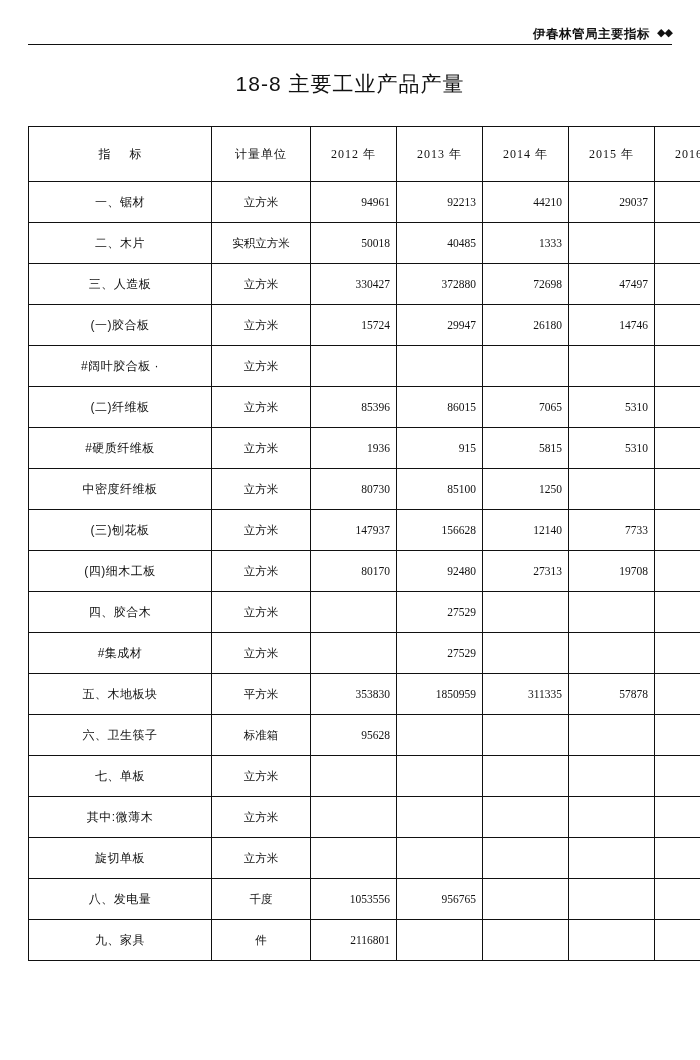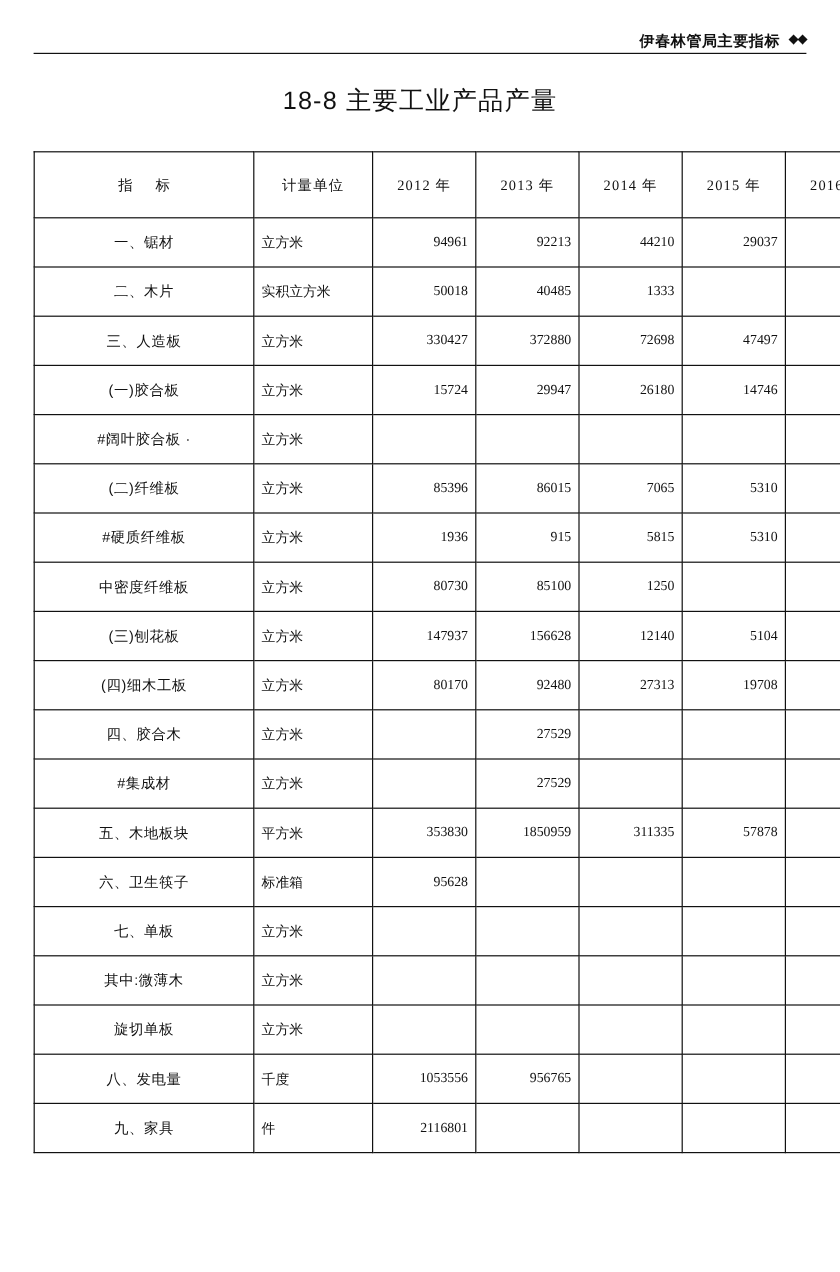--- a/index.html
+++ b/index.html
@@ -90,21 +90,21 @@
   th.col-yr { width: 73px; }
 
   td.ind {
     text-align: center;
     font-size: 12px;
     font-weight: bold;
     letter-spacing: 0.5px;
     font-family: "Liberation Sans", "DejaVu Sans", sans-serif;
   }
   td.unit {
-    text-align: left;
+    text-align: center;
     font-size: 11.5px;
     font-family: Liberation Serif, serif;
   }
   td.num {
     text-align: right;
     font-size: 11.5px;
     padding-right: 7px;
     font-family: "Liberation Serif", "DejaVu Serif", serif;
   }
   .ind-i0 { padding-left: 6px; }
@@ -248,21 +248,21 @@
             <td class="num">1250</td>
             <td class="num"></td>
             <td class="num"></td>
           </tr>
           <tr>
             <td class="ind ind-i1">(三)刨花板</td>
             <td class="unit">立方米</td>
             <td class="num">147937</td>
             <td class="num">156628</td>
             <td class="num">12140</td>
-            <td class="num">5104</td>
+            <td class="num">7733</td>
             <td class="num">4200</td>
           </tr>
           <tr>
             <td class="ind ind-i1">(四)细木工板</td>
             <td class="unit">立方米</td>
             <td class="num">80170</td>
             <td class="num">92480</td>
             <td class="num">27313</td>
             <td class="num">19708</td>
             <td class="num">13191</td>

